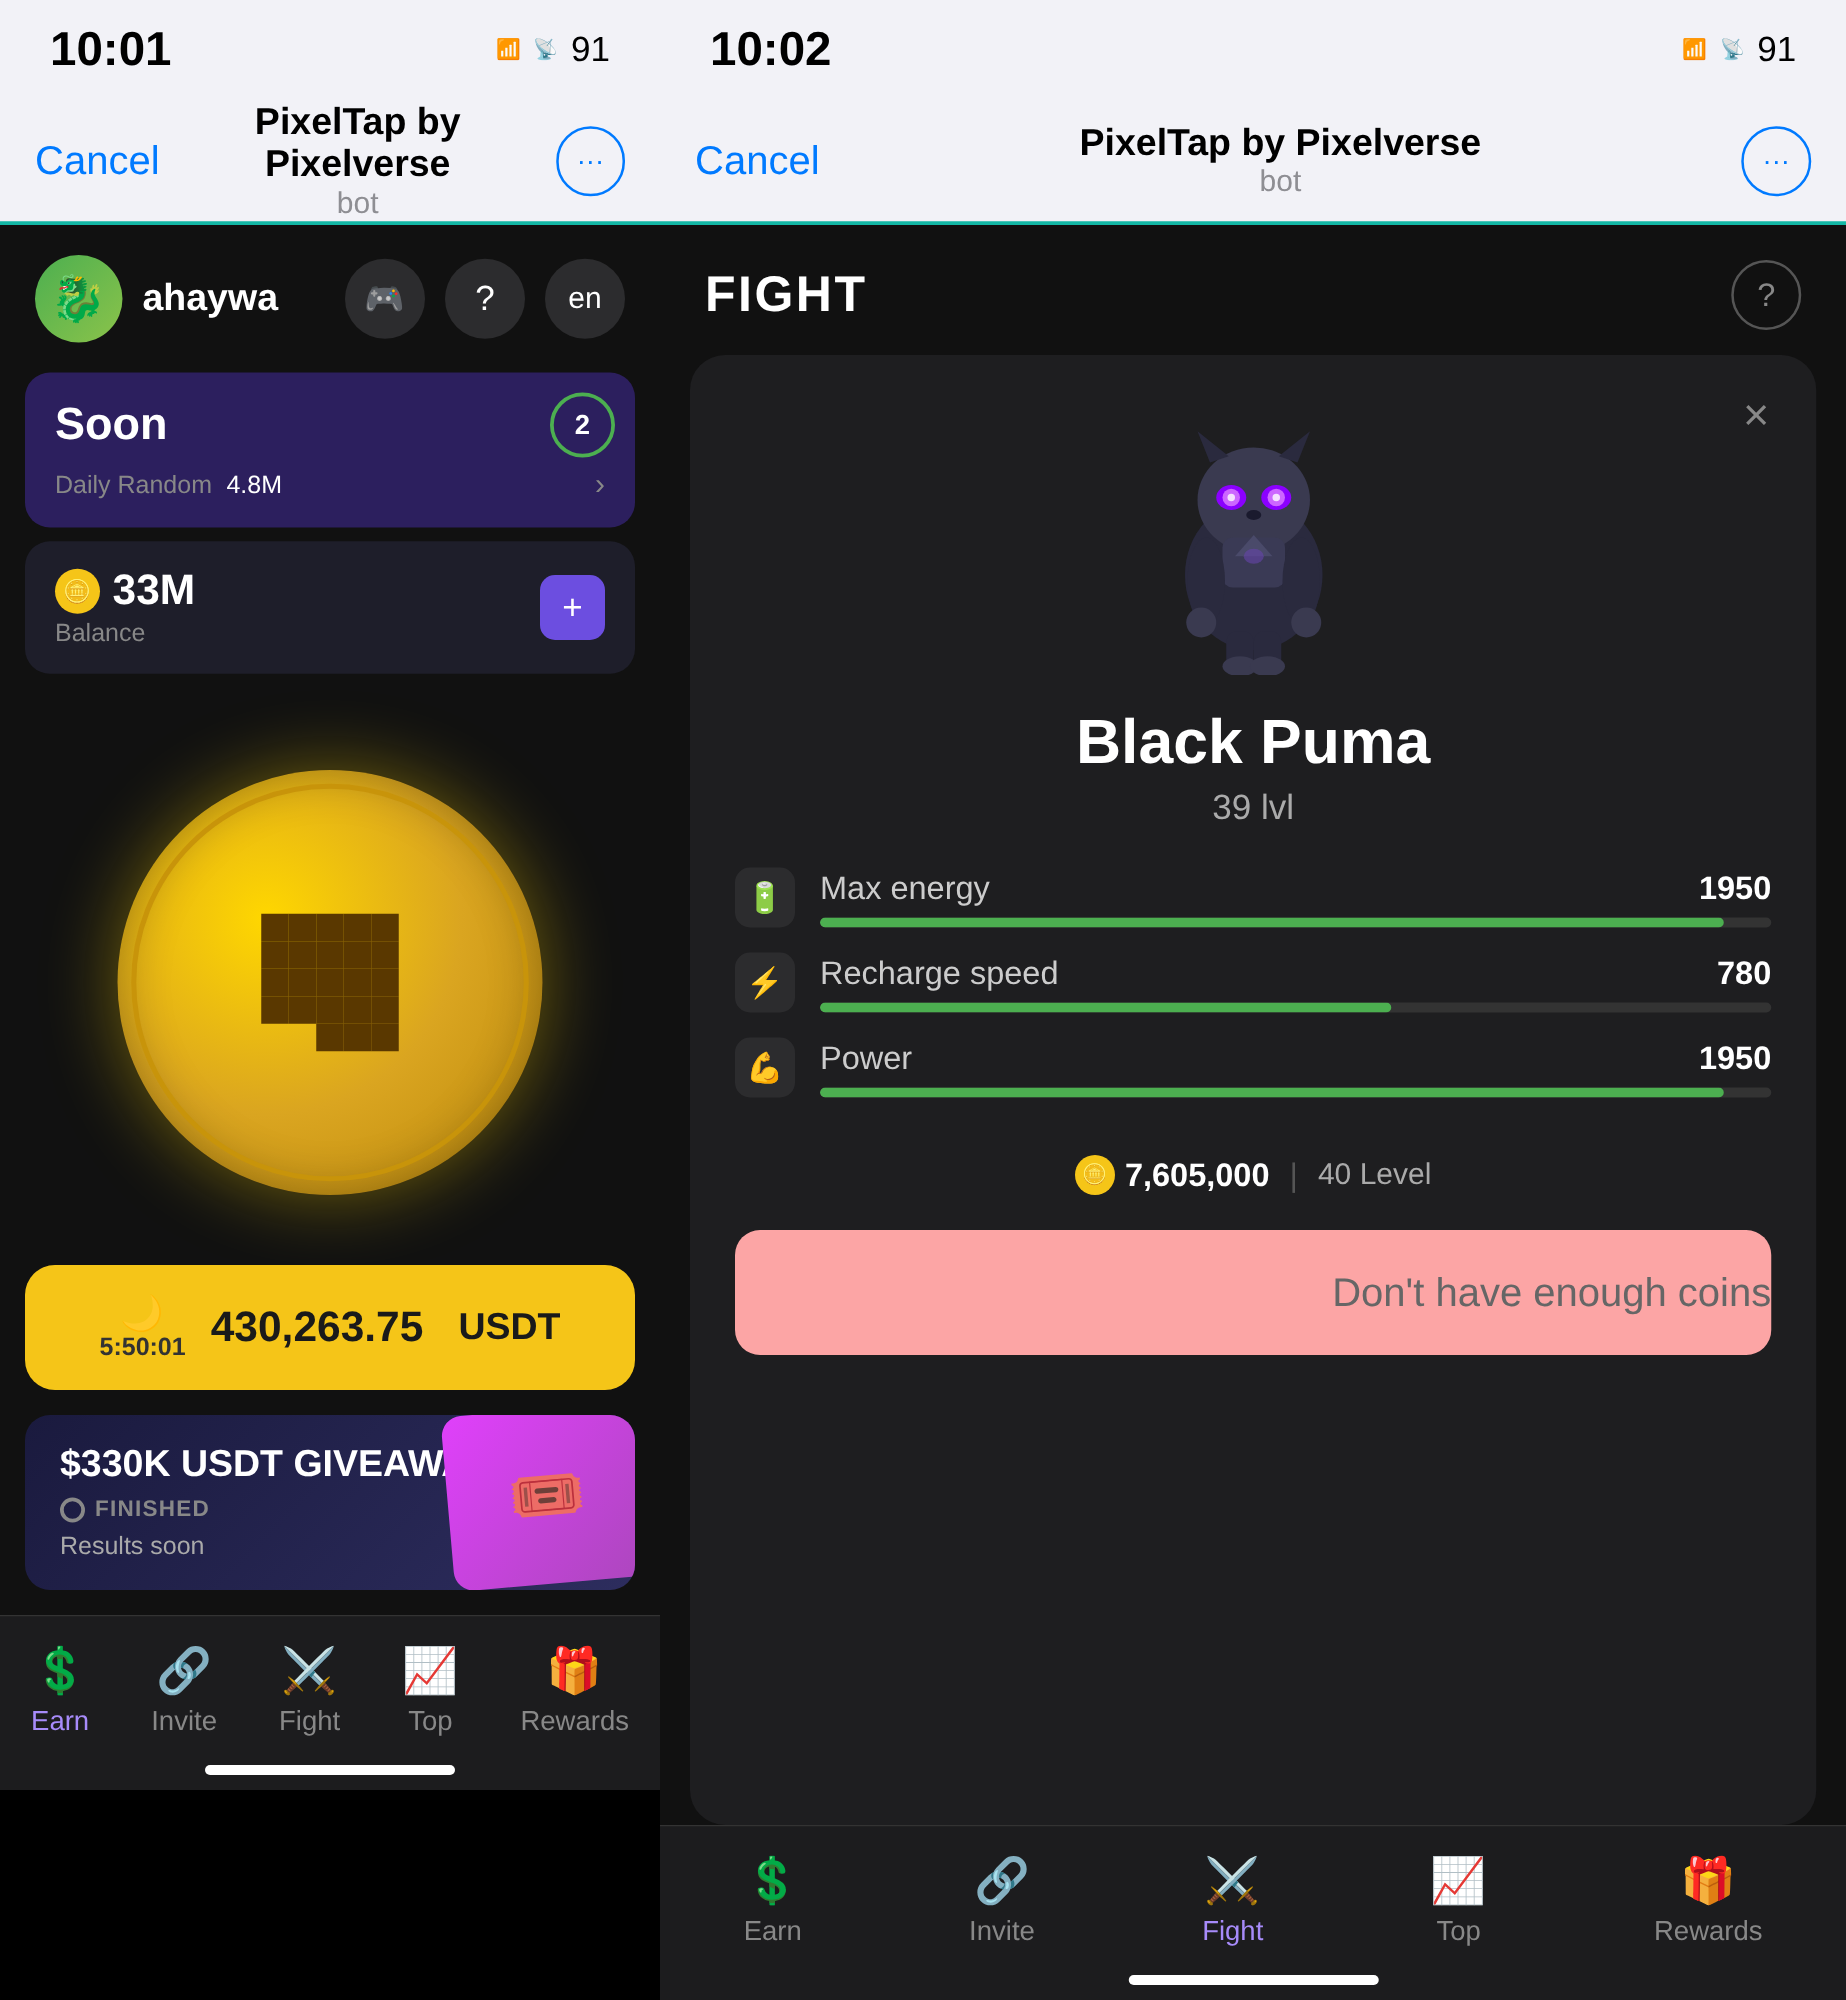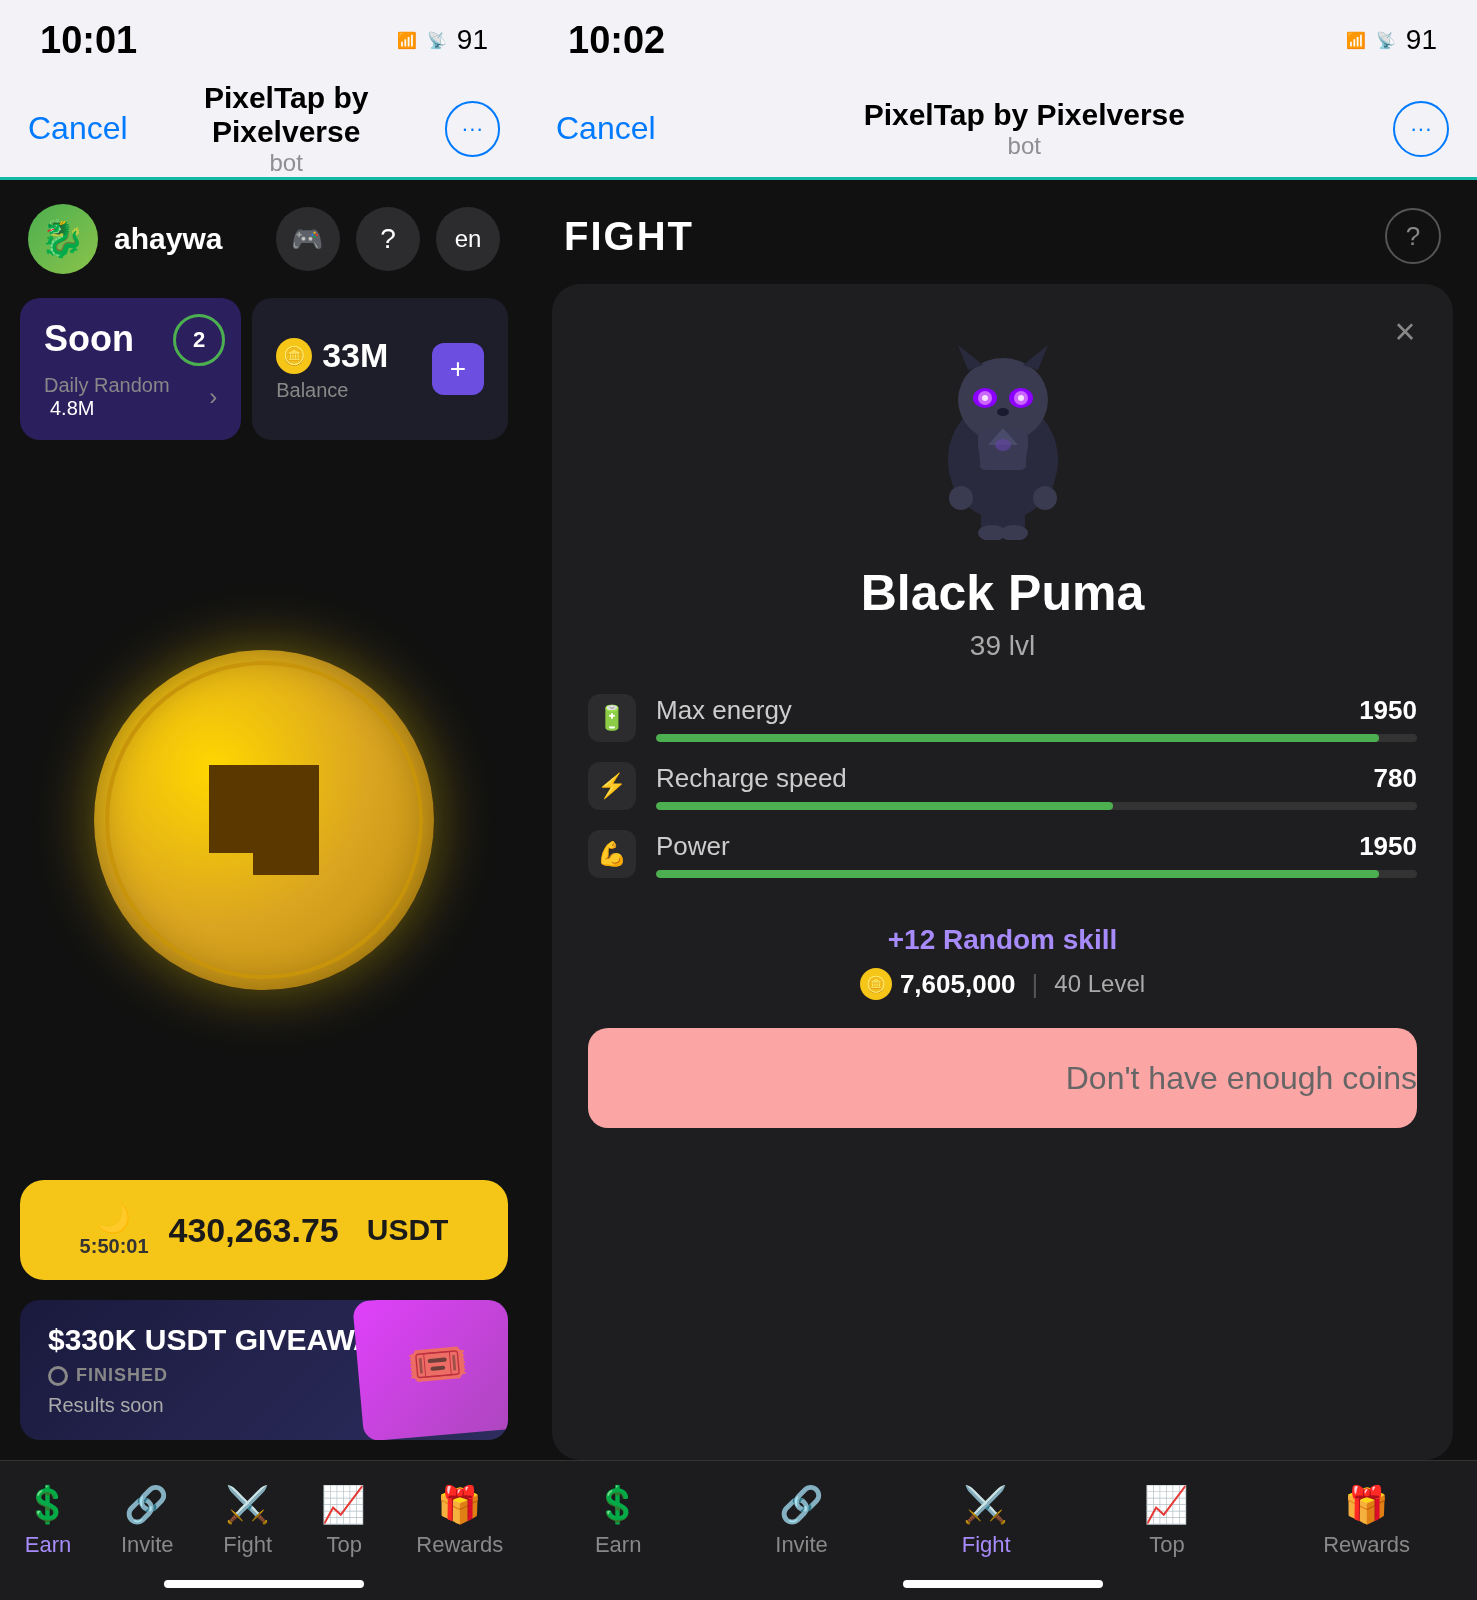--- a/index.html
+++ b/index.html
@@ -9,21 +9,21 @@
       display: flex;
       flex-direction: row;
       font-family: -apple-system, BlinkMacSystemFont, 'Segoe UI', sans-serif;
       background: #000;
       overflow: hidden;
     }
 
     
     .left-panel {
       width: 528px;
-      height: 1600px;
+      height: 1432px;
       background: #1a1a1a;
       display: flex;
       flex-direction: column;
       position: relative;
     }
 
     
     .right-panel {
       width: 949px;
       height: 1600px;
@@ -135,20 +135,21 @@
       justify-content: center;
       color: #fff;
       font-size: 26px;
     }
 
     
     .stats-row {
       display: flex;
       padding: 0 20px 20px;
       gap: 11px;
+      flex-direction: column;
     }
     .stat-card {
       background: #2c1f5e;
       border-radius: 20px;
       padding: 20px 24px;
       display: flex;
       flex-direction: column;
       gap: 10px;
     }
     .stat-card.left {
@@ -874,21 +875,20 @@
               <span class="stat-bar-value">1950</span>
             </div>
             <div class="stat-bar-track">
               <div class="stat-bar-fill" style="width:95%;"></div>
             </div>
           </div>
         </div>
       </div>
 
       <div class="skill-reward">
-        <div class="skill-text">+12 Random skill</div>
         <div class="skill-cost">
           <div class="skill-coins">
             <div class="skill-coin-icon">🪙</div>
             <span>7,605,000</span>
           </div>
           <span class="separator">|</span>
           <span class="skill-level">40 Level</span>
         </div>
       </div>
 

